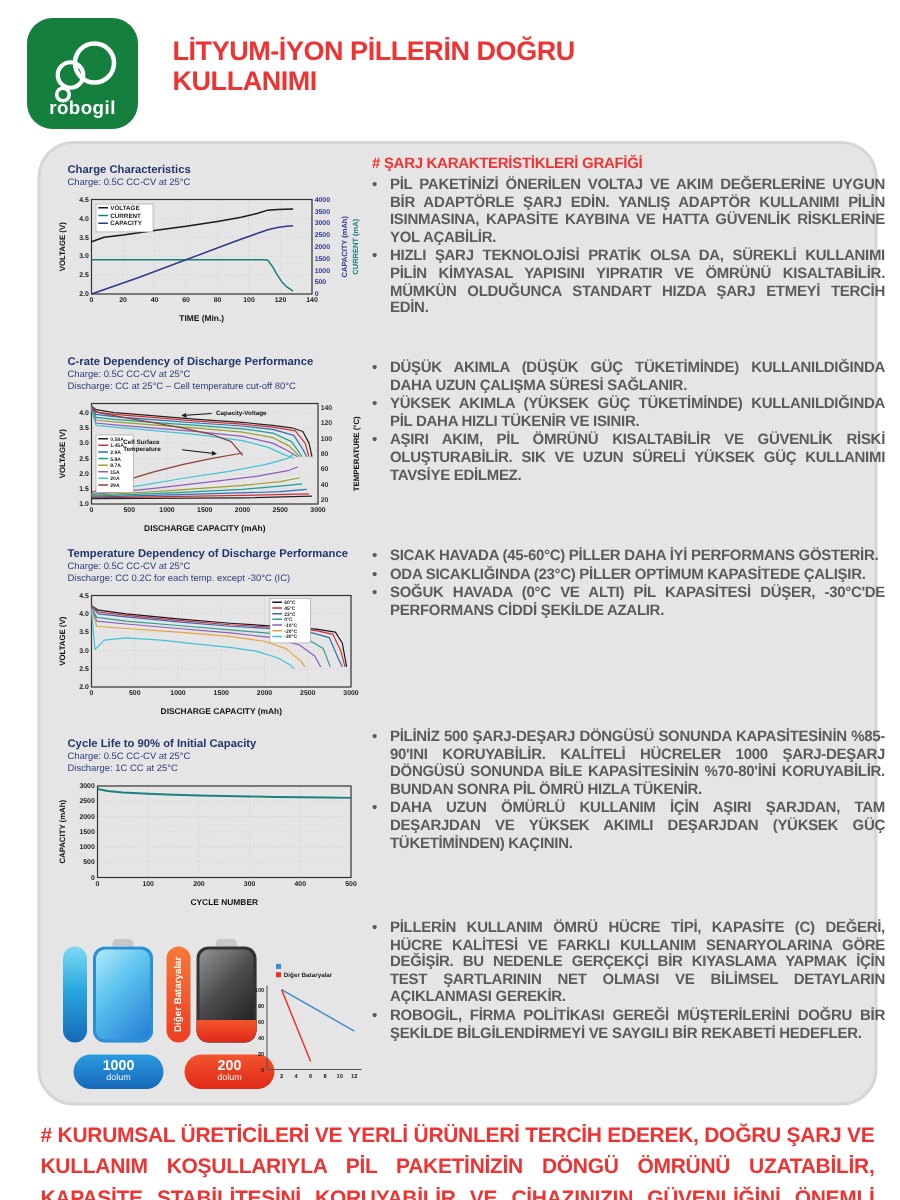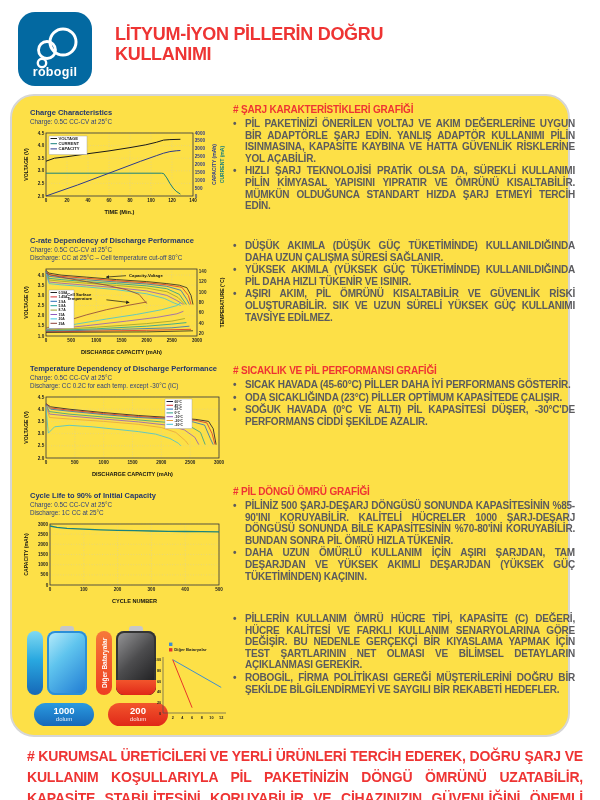--- a/index.html
+++ b/index.html
@@ -1,26 +1,26 @@
 <!DOCTYPE html>
 <html><head>
 <meta charset="utf-8">
 <style>
   html,body{margin:0;padding:0;}
   body{width:600px;height:800px;background:#ffffff;font-family:"Liberation Sans",sans-serif;position:relative;overflow:hidden;}
   .page{position:absolute;inset:0;}
 
   
-  .logo{position:absolute;left:18px;top:12px;width:74px;height:74px;background:#0369a1;border-radius:17px;}
+  .logo{position:absolute;left:18px;top:12px;width:74px;height:74px;background:#15803d;border-radius:17px;}
   .logo svg{position:absolute;left:0;top:2px;}
   .logo-text{position:absolute;bottom:7px;width:100%;text-align:center;color:#fff;font-size:12.5px;font-weight:bold;letter-spacing:.3px;}
   .main-title{position:absolute;left:115px;top:24px;width:470px;font-size:18px;font-weight:bold;color:#ee3433;line-height:1.13;letter-spacing:-.3px;}
 
   
-  .card{position:absolute;left:10px;top:94px;width:556px;height:639px;border:2px solid #d6d6d6;border-radius:24px;background:#fde047;}
+  .card{position:absolute;left:25px;top:94px;width:556px;height:639px;border:2px solid #d6d6d6;border-radius:24px;background:#e5e5e5;}
 
   
   .chart-block{position:absolute;left:10px;width:205px;}
   .cb1{top:12px}.cb2{top:140px}.cb3{top:268px}.cb4{top:395px}
   .chart-title{font-size:7.5px;font-weight:bold;color:#22366e;margin-left:8px;}
   .chart-sub{font-size:6.3px;color:#2d3f7c;margin-left:8px;margin-top:1px;}
   .chart-sub:empty{display:none;}
   .chart-block svg{margin-top:3px;display:block;}
   svg text{font-family:"Liberation Sans",sans-serif;}
 
@@ -406,37 +406,35 @@
           <span class="dot">•</span>
           <span class="btext">YÜKSEK AKIMLA (YÜKSEK GÜÇ TÜKETİMİNDE) KULLANILDIĞINDA PİL DAHA HIZLI TÜKENİR VE ISINIR.</span>
         </div>
       <div class="bullet">
           <span class="dot">•</span>
           <span class="btext">AŞIRI AKIM, PİL ÖMRÜNÜ KISALTABİLİR VE GÜVENLİK RİSKİ OLUŞTURABİLİR. SIK VE UZUN SÜRELİ YÜKSEK GÜÇ KULLANIMI TAVSİYE EDİLMEZ.</span>
         </div>
     </div>
 
     <div class="sec s3">
-      <div class="sec-h"># SICAKLIK VE PİL PERFORMANSI GRAFİĞİ</div>
       <div class="bullet">
           <span class="dot">•</span>
           <span class="btext">SICAK HAVADA (45-60°C) PİLLER DAHA İYİ PERFORMANS GÖSTERİR.</span>
         </div>
       <div class="bullet">
           <span class="dot">•</span>
           <span class="btext">ODA SICAKLIĞINDA (23°C) PİLLER OPTİMUM KAPASİTEDE ÇALIŞIR.</span>
         </div>
       <div class="bullet">
           <span class="dot">•</span>
           <span class="btext">SOĞUK HAVADA (0°C VE ALTI) PİL KAPASİTESİ DÜŞER, -30°C'DE PERFORMANS CİDDİ ŞEKİLDE AZALIR.</span>
         </div>
     </div>
 
     <div class="sec s4">
-      <div class="sec-h"># PİL DÖNGÜ ÖMRÜ GRAFİĞİ</div>
       <div class="bullet">
           <span class="dot">•</span>
           <span class="btext">PİLİNİZ 500 ŞARJ-DEŞARJ DÖNGÜSÜ SONUNDA KAPASİTESİNİN %85-90'INI KORUYABİLİR. KALİTELİ HÜCRELER 1000 ŞARJ-DEŞARJ DÖNGÜSÜ SONUNDA BİLE KAPASİTESİNİN %70-80'İNİ KORUYABİLİR. BUNDAN SONRA PİL ÖMRÜ HIZLA TÜKENİR.</span>
         </div>
       <div class="bullet">
           <span class="dot">•</span>
           <span class="btext">DAHA UZUN ÖMÜRLÜ KULLANIM İÇİN AŞIRI ŞARJDAN, TAM DEŞARJDAN VE YÜKSEK AKIMLI DEŞARJDAN (YÜKSEK GÜÇ TÜKETİMİNDEN) KAÇININ.</span>
         </div>
     </div>
 

